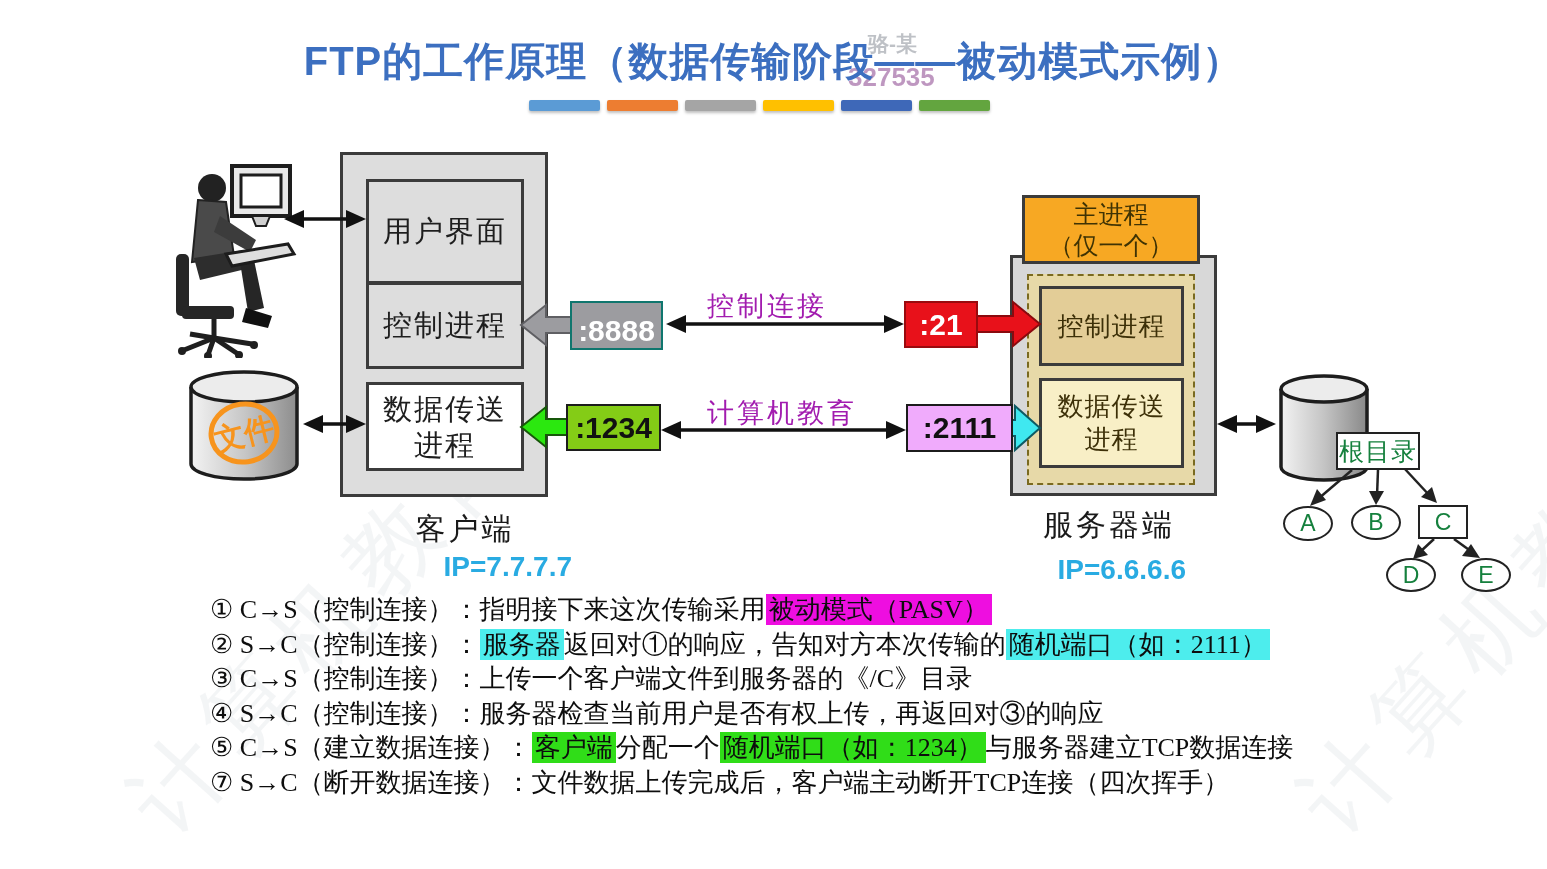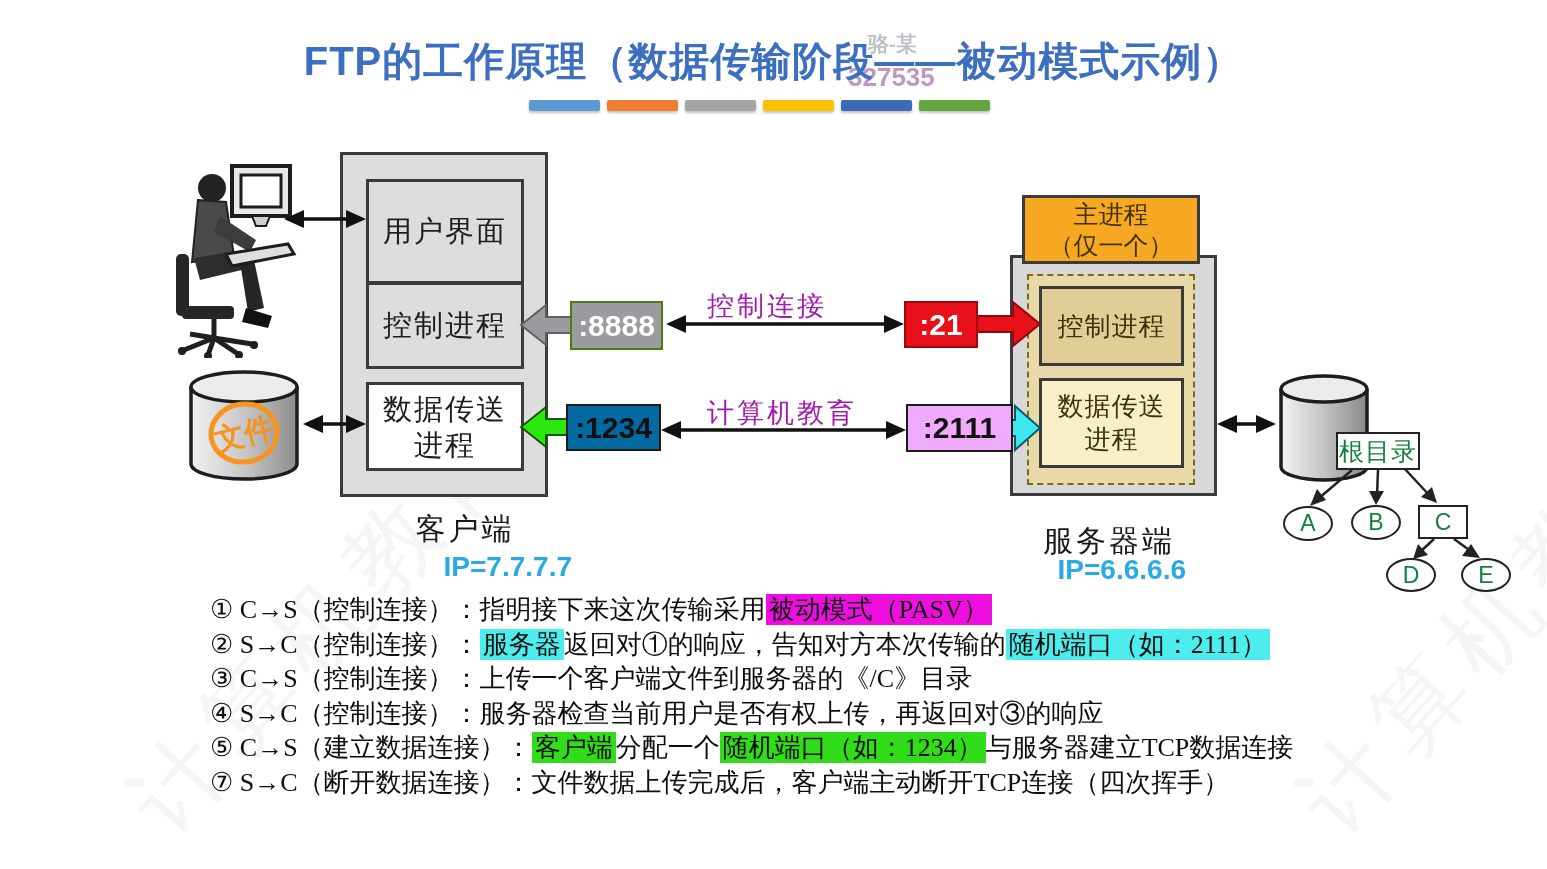--- a/index.html
+++ b/index.html
@@ -37,22 +37,22 @@
   .server-dashed{left:1027px;top:274px;width:168px;height:211px;background:#e7d9a8;
     border:2px dashed #7a6a20;z-index:1;}
   .server-inner{left:1039px;width:145px;background:#e3cd97;font-size:26px;letter-spacing:1px;
     color:#3d3008;z-index:2;}
   .box-sctrl{top:286px;height:80px;}
   .box-sdata{top:378px;height:90px;background:#f8efc6;line-height:33px;}
 
   
   .port{position:absolute;z-index:3;box-sizing:border-box;display:flex;align-items:center;
     justify-content:center;font-weight:bold;font-size:30px;}
-  .port-8888{left:570px;top:301px;width:93px;height:49px;background:#9c9ca0;border:2px solid #4d7c0f;color:#fff;}
-  .port-1234{left:566px;top:404px;width:95px;height:47px;background:#0369a1;border:2px solid #1c1c1c;color:#111;}
+  .port-8888{left:570px;top:301px;width:93px;height:49px;background:#9c9ca0;border:2px solid #0f766e;color:#fff;align-items:flex-end;}
+  .port-1234{left:566px;top:404px;width:95px;height:47px;background:#84cc16;border:2px solid #1c1c1c;color:#111;}
   .port-21{left:904px;top:301px;width:74px;height:47px;background:#e8111a;border:2px solid #9a0a0e;color:#fff;}
   .port-2111{left:906px;top:404px;width:107px;height:48px;background:#f0abfc;border:2px solid #1c1c1c;color:#111;}
 
   
   .conn-label{position:absolute;z-index:3;font-family:"Liberation Serif","DejaVu Serif",serif;
     font-size:27px;color:#a21caf;letter-spacing:3px;}
   .side-label{position:absolute;z-index:3;font-family:"Liberation Serif","DejaVu Serif",serif;
     font-size:30px;color:#1a1a1a;text-align:center;letter-spacing:3px;}
   .ip-label{position:absolute;z-index:3;font-size:28px;font-weight:bold;color:#29abe2;text-align:right;}
   .note-label{position:absolute;left:640px;top:486px;width:320px;z-index:3;text-align:center;
@@ -125,21 +125,21 @@
   </div>
   <div class="dbox server-inner box-sctrl">
     <span>控制进程</span>
   </div>
   <div class="dbox server-inner box-sdata">
     <span>
       <span style="display:block">数据传送</span>
       <span style="display:block">进程</span>
     </span>
   </div>
-  <div class="side-label" style="left:1028px;top:521px;width:162px;text-align:center;">服务器端</div>
+  <div class="side-label" style="left:1028px;top:505px;width:162px;text-align:center;">服务器端</div>
   <div class="ip-label" style="left:1028px;top:554px;width:158px;">IP=6.6.6.6</div>
 
   <svg class="figure" style="left:168px;top:158px;" width="132" height="200" viewBox="0 0 132 200">
 
     <g stroke="#1f1f1f" stroke-width="5" fill="none">
       <line x1="46" y1="160" x2="46" y2="180"></line>
       <line x1="46" y1="180" x2="16" y2="192"></line>
       <line x1="46" y1="180" x2="40" y2="197"></line>
       <line x1="46" y1="180" x2="70" y2="196"></line>
       <line x1="46" y1="180" x2="84" y2="186"></line>

